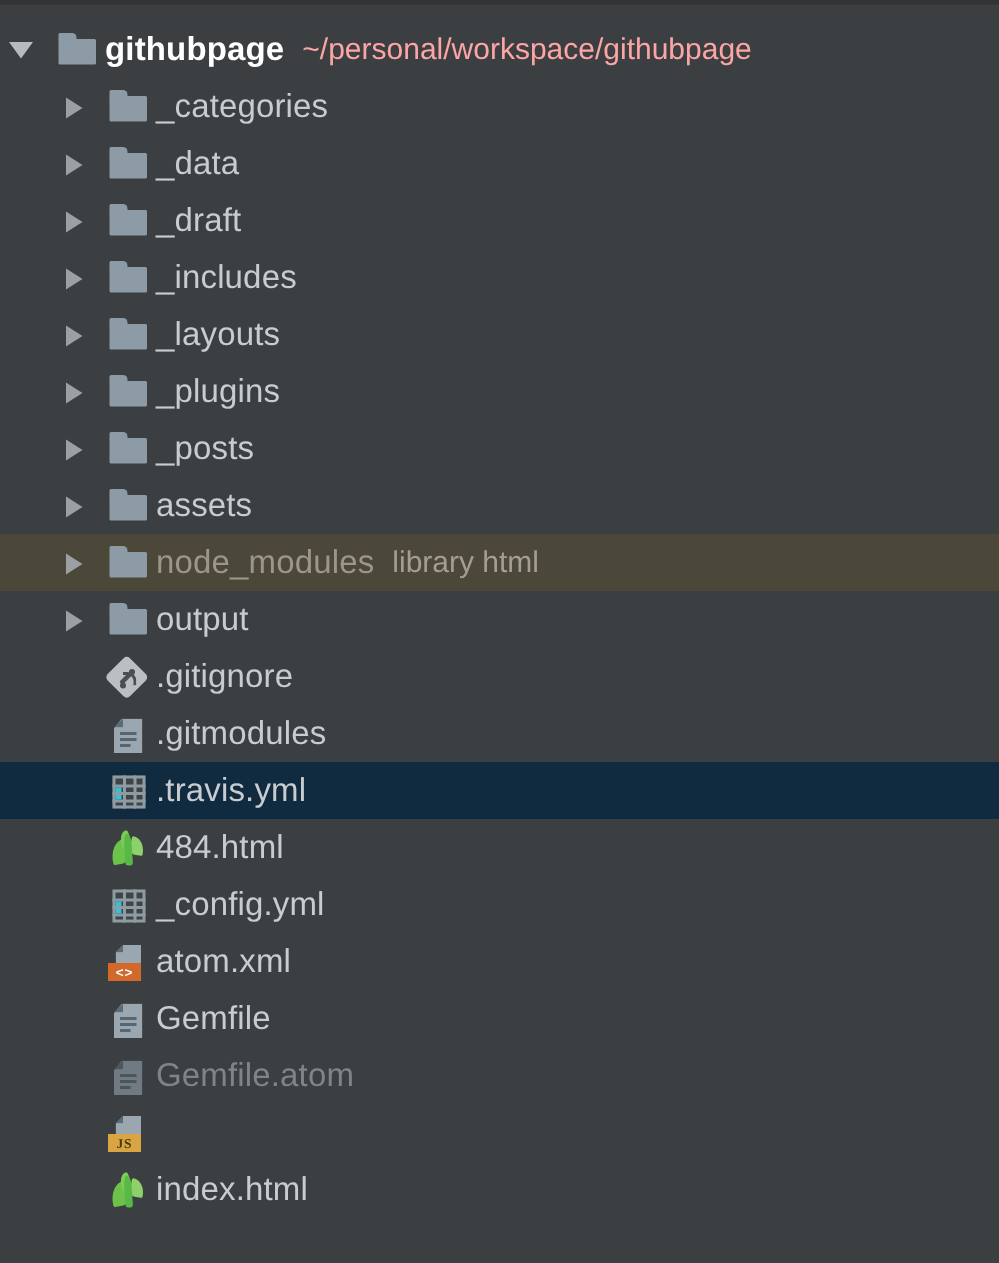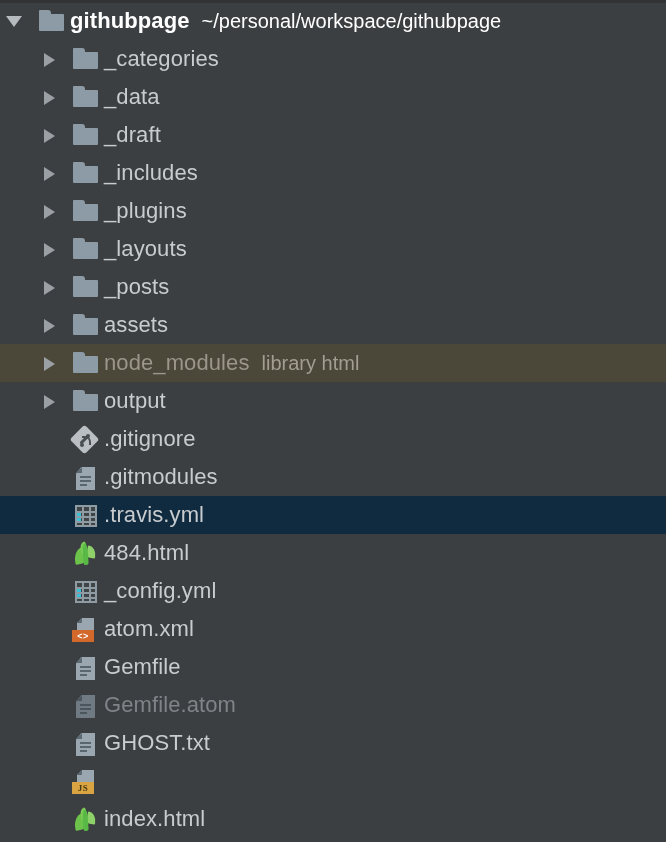--- a/index.html
+++ b/index.html
@@ -26,21 +26,21 @@
   .top-strip {
     position: absolute;
     top: 0; left: 0;
     width: 666px;
     height: 3px;
     background: #313335;
   }
 
   .tree-body {
     position: absolute;
-    top: 2px; left: 0;
+    top: 14px; left: 0;
     width: 666px;
   }
 
   .tree-row {
     position: relative;
     height: 38px;
     display: flex;
     align-items: center;
     white-space: nowrap;
     box-sizing: border-box;
@@ -280,21 +280,21 @@
   }
   .row-label.root {
     font-weight: bold;
     color: #ffffff;
   }
   .row-label.dim { color: #7e8488; }
   .row-label.excluded { color: #9b958a; }
 
   .row-note {
     font-size: 20px;
-    color: #ffffff;
+    color: #fca5a5;
     margin-left: 12px;
     line-height: 38px;
   }
   .row-note.excluded { color: #a39d92; }
 </style>
 </head>
 <body>
 
 <div id="project-tree">
 
@@ -361,32 +361,32 @@
         </div>
         <div class="tree-row depth-1">
           <div class="indent" style="width: 34px;"></div>
           <div class="twisty collapsed"></div>
           <div class="icon-slot">
             <div class="icon-inner ic-folder">
               <div class="tab"></div>
               <div class="body"></div>
             </div>
           </div>
+          <span class="row-label">_layouts</span>
+        </div>
+        <div class="tree-row depth-1">
+          <div class="indent" style="width: 34px;"></div>
+          <div class="twisty collapsed"></div>
+          <div class="icon-slot">
+            <div class="icon-inner ic-folder">
+              <div class="tab"></div>
+              <div class="body"></div>
+            </div>
+          </div>
           <span class="row-label">_plugins</span>
-        </div>
-        <div class="tree-row depth-1">
-          <div class="indent" style="width: 34px;"></div>
-          <div class="twisty collapsed"></div>
-          <div class="icon-slot">
-            <div class="icon-inner ic-folder">
-              <div class="tab"></div>
-              <div class="body"></div>
-            </div>
-          </div>
-          <span class="row-label">_layouts</span>
         </div>
         <div class="tree-row depth-1">
           <div class="indent" style="width: 34px;"></div>
           <div class="twisty collapsed"></div>
           <div class="icon-slot">
             <div class="icon-inner ic-folder">
               <div class="tab"></div>
               <div class="body"></div>
             </div>
           </div>
@@ -538,34 +538,20 @@
               <div class="ln ln2"></div>
               <div class="ln ln3"></div>
             </div>
           </div>
           <span class="row-label dim">Gemfile.atom</span>
         </div>
         <div class="tree-row depth-1">
           <div class="indent" style="width: 34px;"></div>
           <div class="twisty none"></div>
           <div class="icon-slot">
-            <div class="icon-inner ic-doc">
-              <div class="page"></div>
-              <div class="fold"></div>
-              <div class="ln ln1"></div>
-              <div class="ln ln2"></div>
-              <div class="ln ln3"></div>
-            </div>
-          </div>
-          <span class="row-label">GHOST.txt</span>
-        </div>
-        <div class="tree-row depth-1">
-          <div class="indent" style="width: 34px;"></div>
-          <div class="twisty none"></div>
-          <div class="icon-slot">
             <div class="icon-inner ic-badge">
               <div class="page"></div>
               <div class="fold"></div>
               <div class="badge js">JS</div>
             </div>
           </div>
         </div>
         <div class="tree-row depth-1">
           <div class="indent" style="width: 34px;"></div>
           <div class="twisty none"></div>

